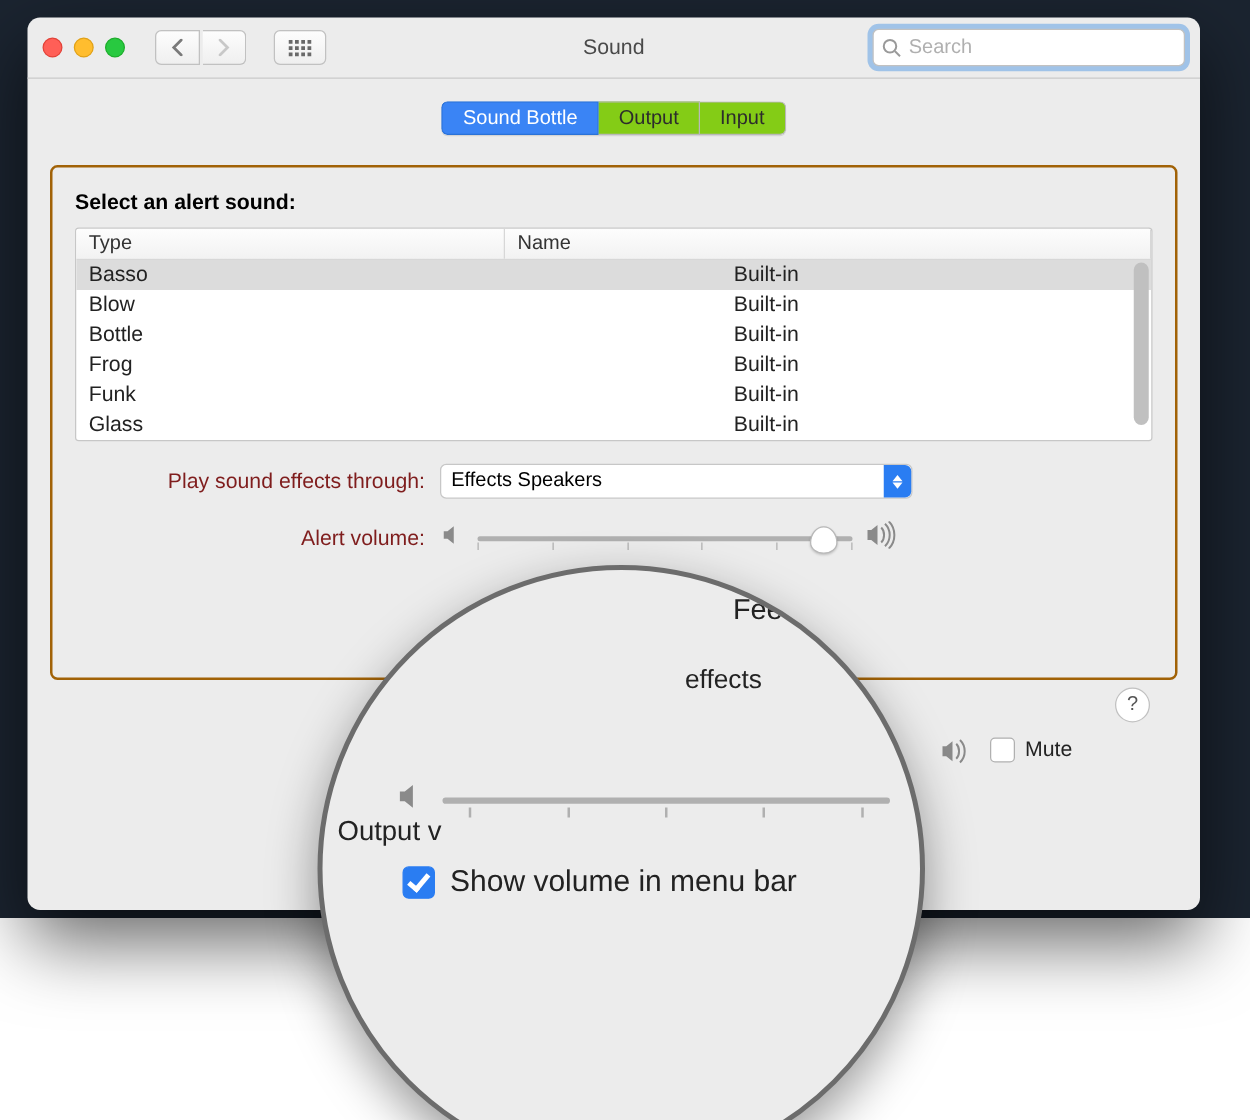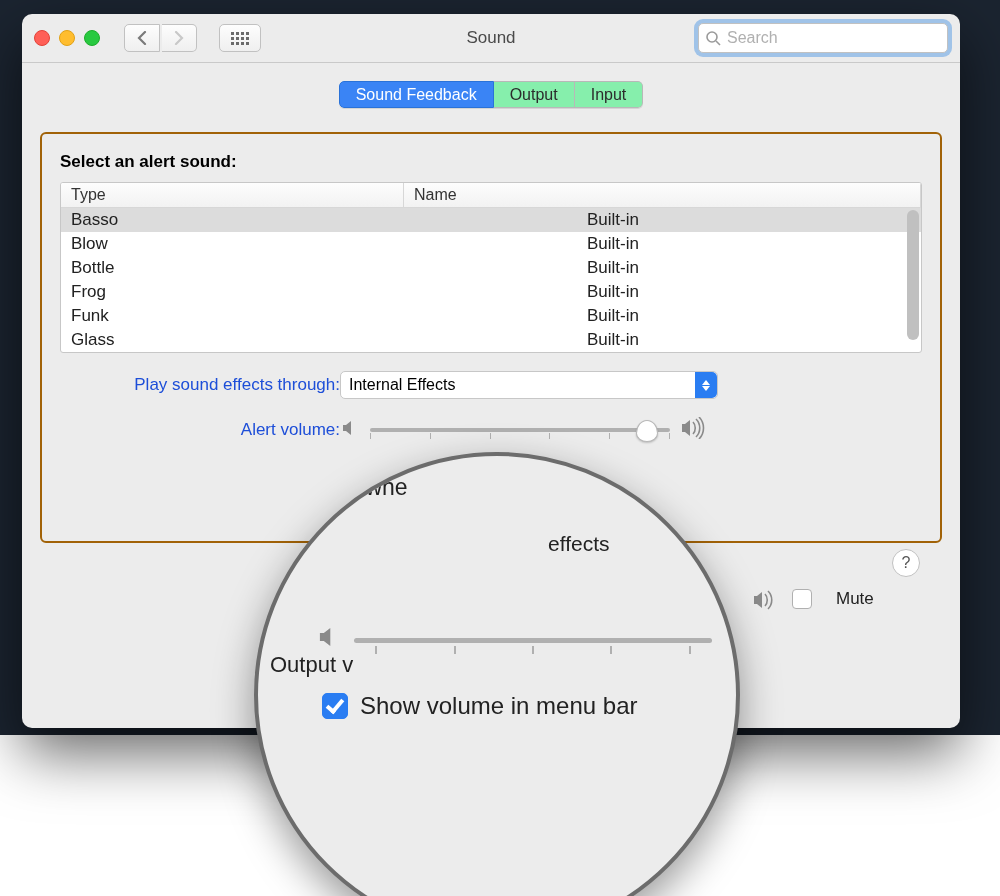--- a/index.html
+++ b/index.html
@@ -17,40 +17,40 @@
   .btn.fwd{width:34px;border-radius:0 5px 5px 0;border-left:none;color:#bcbcbc;}
   .btn.grid{width:40px;border-radius:5px;font-size:14px;letter-spacing:-1px;}
   .wintitle{position:absolute;left:0;right:0;text-align:center;font-size:17px;color:#4a4a4a;pointer-events:none;}
   .search{margin-left:auto;width:236px;height:28px;border:1px solid #c1c1c1;border-radius:5px;background:#fff;display:flex;align-items:center;padding:0 6px;gap:4px;box-shadow:0 0 0 4px #a0c3e8;justify-content:center;}
   .search svg{flex:none;}
   .search input{border:none;outline:none;flex:1;font-size:16px;background:transparent;color:#333;}
   .search input::placeholder{color:#b0b0b0;}
   .body{padding:18px 18px 0 18px;}
   .tabs{display:flex;justify-content:center;margin-bottom:24px;}
   .seggroup{display:flex;border-radius:5px;overflow:hidden;box-shadow:0 1px 0 rgba(0,0,0,.1);}
-  .segtab{height:25px;padding:0 16px;border:1px solid #b8b8b8;border-left:none;background:#86efac;font-size:16px;color:#2c2c2c;display:flex;align-items:center;}
+  .segtab{height:25px;padding:0 16px;border:1px solid #b8b8b8;border-left:none;background:#84cc16;font-size:16px;color:#2c2c2c;display:flex;align-items:center;}
   .segtab:first-child{border-left:1px solid #2a72d8;border-radius:5px 0 0 5px;}
   .segtab:last-child{border-radius:0 5px 5px 0;}
   .segtab.active{background:#3a84f5;color:#fff;border-color:#2a72d8;}
   .group{border:2px solid #a16207;border-radius:6px;padding:18px 18px 28px 18px;background:#ececec;position:relative;}
   .grouplabel{font-weight:600;font-size:17px;margin-bottom:10px;}
   .table{border:1px solid #c7c7c7;background:#fff;border-radius:3px;overflow:hidden;}
   .thead{display:flex;background:linear-gradient(#fdfdfd,#f2f2f2);border-bottom:1px solid #d7d7d7;}
   .th{padding:3px 10px;font-size:16px;color:#333;border-right:1px solid #d7d7d7;}
   .th.name{flex:0 0 496px;}
   .th.type{flex:1;}
   .tbody{position:relative;}
   .tr{display:flex;font-size:17px;color:#222;}
   .td{padding:2px 10px;}
   .td.name{flex:0 0 496px;}
   .td.type{flex:1;}
   .tr.selected{background:#dcdcdc;}
   .scrollbar{position:absolute;right:2px;top:2px;width:12px;height:130px;background:#c0c0c0;border-radius:6px;}
   .formrow{display:flex;align-items:center;margin-top:18px;}
-  .rowlabel{flex:0 0 280px;text-align:right;font-size:17px;color:#1d4ed8;}
+  .rowlabel{flex:0 0 280px;text-align:right;font-size:17px;color:#7f1d1d;padding-right:12px;}
   .select{flex:0 0 360px;height:26px;border:1px solid #c7c7c7;border-radius:5px;background:#fff;display:flex;align-items:center;padding:0 8px;font-size:16px;position:relative;}
   .select .caret{position:absolute;right:0;top:0;bottom:0;width:22px;border-radius:0 5px 5px 0;background:#2a7df2;display:flex;flex-direction:column;justify-content:center;align-items:center;gap:1px;}
   .caret span{width:0;height:0;border-left:4px solid transparent;border-right:4px solid transparent;}
   .caret .up{border-bottom:5px solid #fff;}
   .caret .down{border-top:5px solid #fff;}
   .slider-row{display:flex;align-items:center;gap:10px;}
   .slider{position:relative;width:300px;height:20px;}
   .track{position:absolute;left:0;right:0;top:8px;height:4px;background:#b0b0b0;border-radius:2px;}
   .thumb{position:absolute;top:0;width:20px;height:20px;background:#fff;border:1px solid #b8b8b8;border-radius:50% 50% 50% 50% / 60% 60% 40% 40%;box-shadow:0 1px 2px rgba(0,0,0,.2);}
   .ticks{position:absolute;left:0;right:0;top:13px;display:flex;justify-content:space-between;}
@@ -58,21 +58,21 @@
   .spk{color:#8a8a8a;}
   .textline{font-size:17px;color:#222;}
   .help{position:absolute;right:20px;bottom:-36px;width:26px;height:26px;border:1px solid #c1c1c1;border-radius:50%;background:#fff;display:flex;align-items:center;justify-content:center;font-size:16px;color:#555;}
   .lower{margin-top:44px;display:flex;align-items:center;justify-content:center;gap:14px;}
   .chk{width:18px;height:18px;border:1px solid #b0b0b0;border-radius:4px;background:#fff;display:inline-flex;align-items:center;justify-content:center;}
   .chk.checked{background:#2a7df2;border-color:#2a7df2;}
   .chk.checked::after{content:"";width:5px;height:10px;border:solid #fff;border-width:0 3px 3px 0;transform:rotate(40deg);margin-top:-3px;}
   
   .magnifier{position:absolute;left:254px;top:452px;width:478px;height:478px;border-radius:50%;border:4px solid #6c6c6c;background:#ececec;box-shadow:0 15px 40px rgba(0,0,0,.4);overflow:hidden;}
   .maginner{position:relative;width:100%;height:100%;font-size:21px;color:#222;}
-  .mag-toptext{position:absolute;top:18px;left:0;right:0;text-align:left;letter-spacing:.5px;}
+  .mag-toptext{position:absolute;top:18px;left:0;right:0;text-align:right;letter-spacing:.5px;}
   .mag-line1{position:absolute;top:76px;left:190px;right:30px;text-align:left;}
   .mag-line2{position:absolute;top:106px;left:190px;right:30px;text-align:left;}
   .mag-slider-wrap{position:absolute;top:168px;left:58px;right:24px;display:flex;align-items:center;gap:12px;}
   .mag-slider{position:relative;flex:1;height:24px;}
   .mag-track{position:absolute;left:0;right:0;top:10px;height:5px;background:#b0b0b0;border-radius:3px;}
   .mag-ticks{position:absolute;left:6%;right:6%;top:18px;display:flex;justify-content:space-between;}
   .mag-ticks span{width:2px;height:8px;background:#b0b0b0;}
   .mag-outlabel{position:absolute;top:196px;left:12px;font-size:22px;}
   .mag-check{position:absolute;top:236px;left:64px;display:flex;align-items:center;gap:12px;font-size:24px;}
   .mag-check .chk{width:24px;height:24px;border-radius:5px;}
@@ -122,21 +122,21 @@
           <circle cx="7" cy="7" r="5" stroke="#9a9a9a" stroke-width="1.6" fill="none"></circle>
           <line x1="11" y1="11" x2="15" y2="15" stroke="#9a9a9a" stroke-width="1.6"></line>
         </svg>
       <input placeholder="Search" style="">
     </div>
   </div>
 
   <div class="body">
     <div class="tabs">
       <div class="seggroup">
-        <div class="segtab active">Sound Feedback</div>
+        <div class="segtab active">Sound Bottle</div>
         <div class="segtab">Output</div>
         <div class="segtab">Input</div>
       </div>
     </div>
 
     <div class="group">
       <div class="grouplabel">Select an alert sound:</div>
 
       <div class="table">
         <div class="thead">
@@ -168,21 +168,21 @@
             <div class="td name">Glass</div>
             <div class="td type">Built-in</div>
           </div>
           <div class="scrollbar"></div>
         </div>
       </div>
 
       <div class="formrow">
         <div class="rowlabel">Play sound effects through:</div>
         <div class="select">
-          <span>Internal Effects</span>
+          <span>Effects Speakers</span>
           <div class="caret">
               <span class="up"></span>
               <span class="down"></span>
             </div>
         </div>
       </div>
 
       <div class="formrow">
         <div class="rowlabel">Alert volume:</div>
         <div class="slider-row">
@@ -216,21 +216,21 @@
       <div class="help">?</div>
     </div>
 
     <div class="lower" style="position:relative;">
       <span class="spk" style="position:absolute;left:712px;top:2px;">
         <svg width="28" height="22" viewBox="0 0 28 22">
             <path d="M2 7h3l5-4v16l-5-4H2z" fill="#8a8a8a"></path>
             <path d="M13 5c3 3 3 9 0 12M16 2c5 5 5 13 0 18" stroke="#8a8a8a" stroke-width="1.6" fill="none"></path>
           </svg>
       </span>
-      <span style="position:absolute;left:752px;top:2px;display:flex;align-items:center;gap:24px;">
+      <span style="position:absolute;left:752px;top:2px;display:flex;align-items:center;gap:8px;">
         <span class="chk"></span>
         <span class="textline">Mute</span>
       </span>
     </div>
   </div>
 </div>
 
 <div class="magnifier">
   <div class="maginner">
     <div class="mag-toptext" style="font-size:23px;font-weight:400;letter-spacing:0;">Feedback whe</div>

